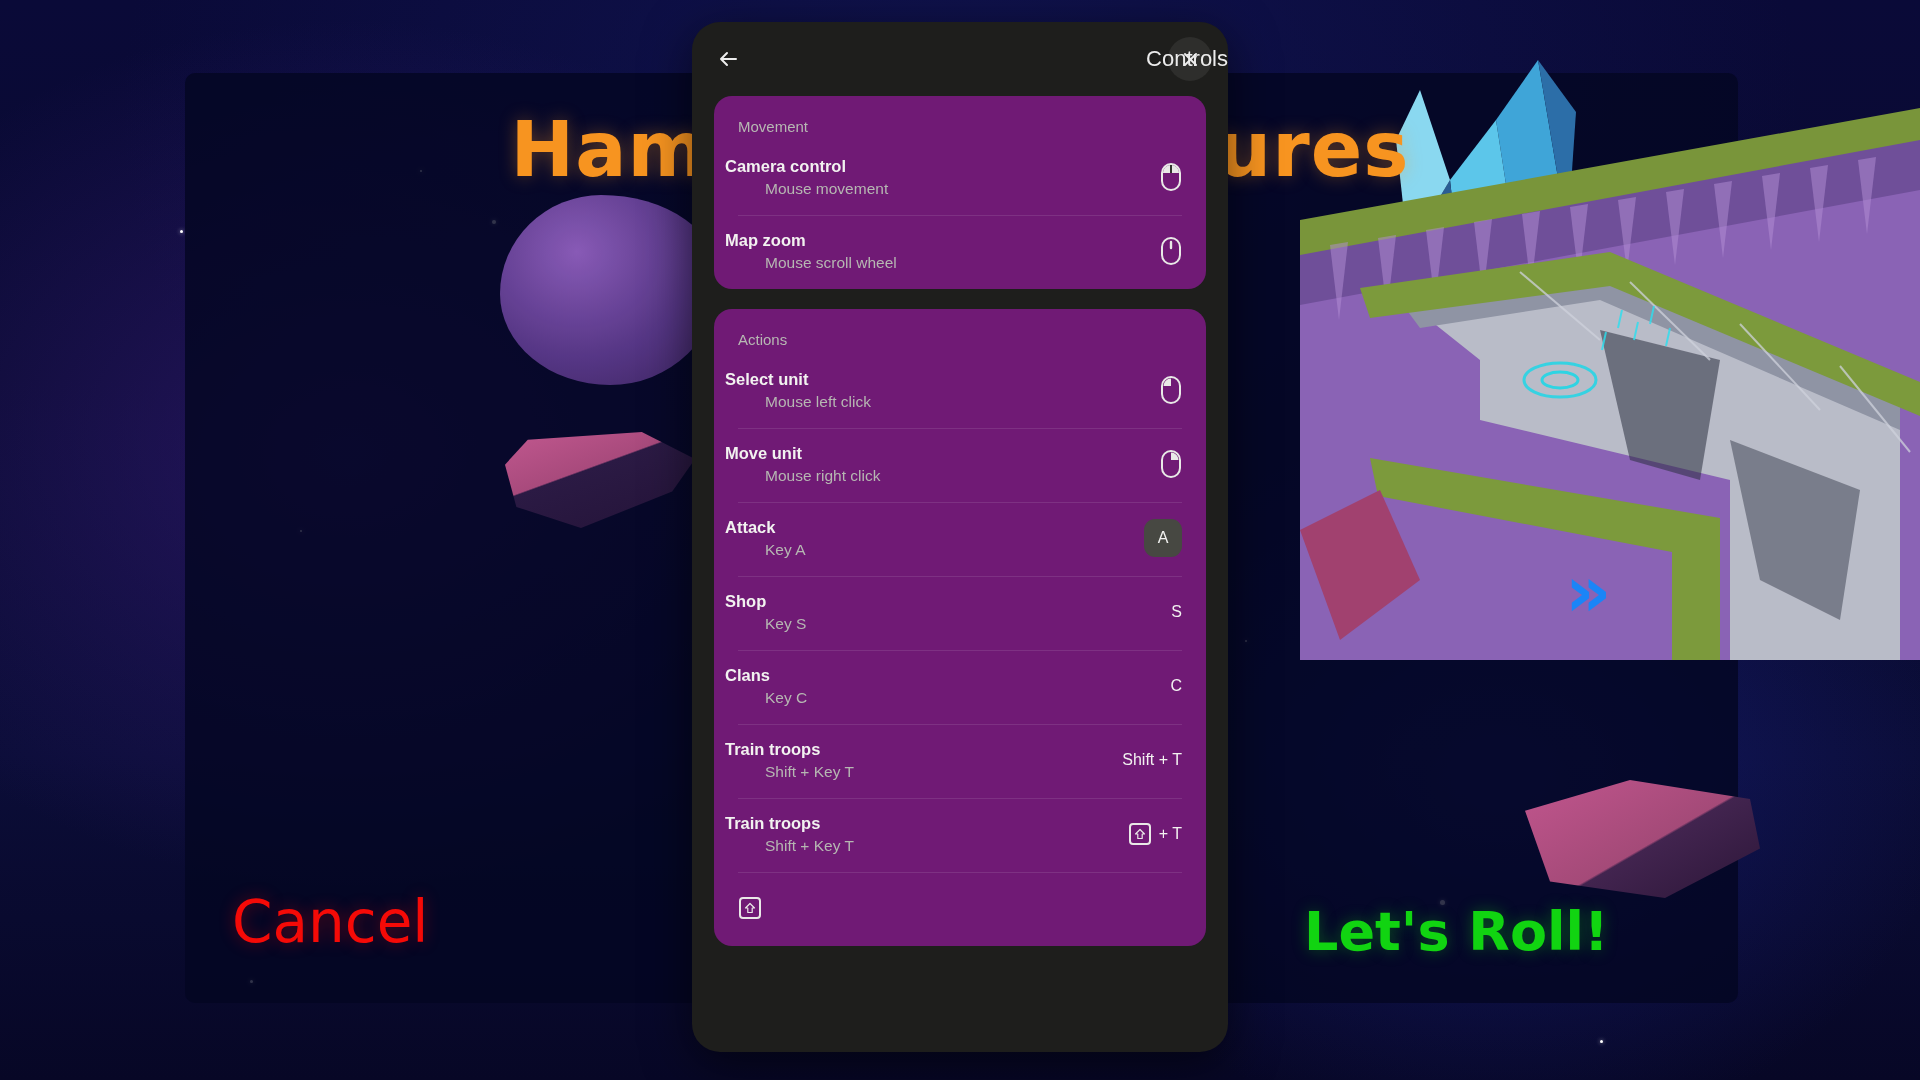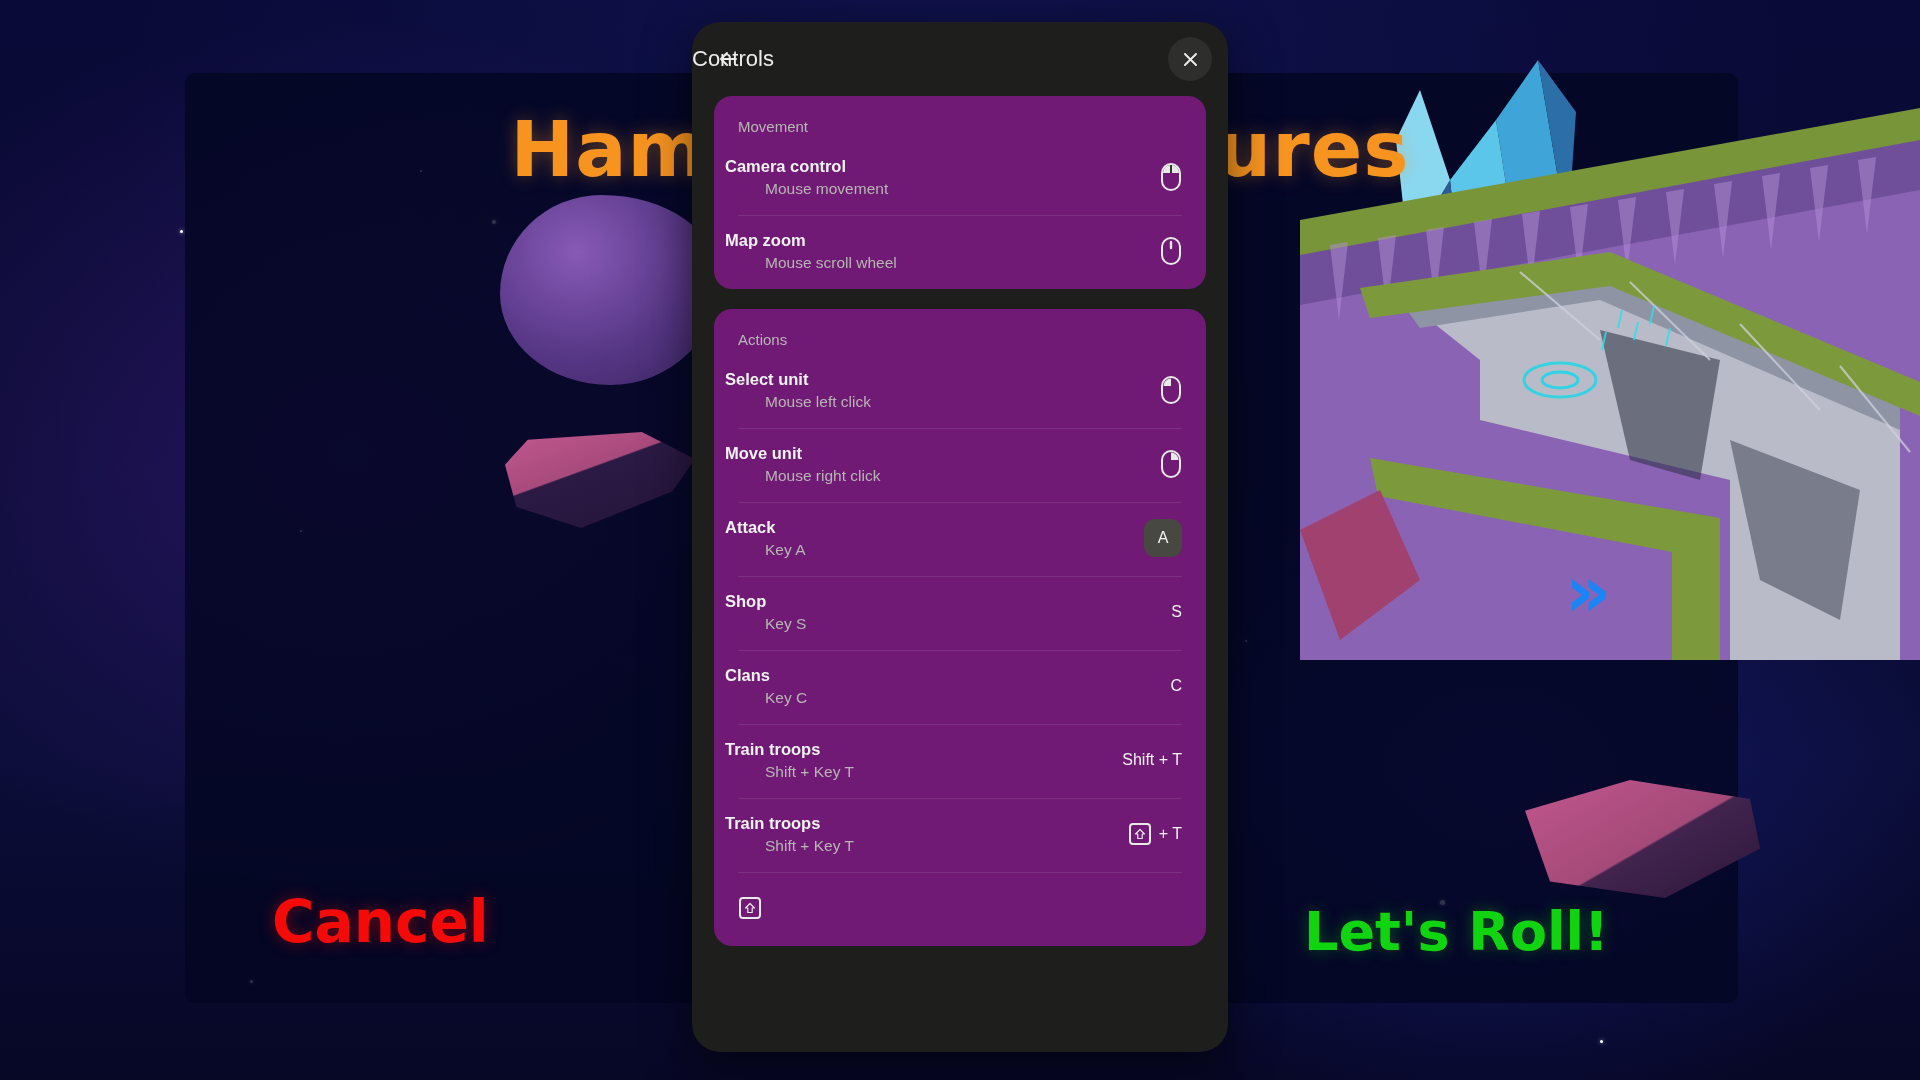--- a/index.html
+++ b/index.html
@@ -59,23 +59,22 @@
   #title-text {
     position:absolute; left:0; right:0; top:105px; text-align:center;
     font-family:"DejaVu Sans", sans-serif;
     font-size:76px; font-weight:700; letter-spacing:1px;
     color:#f79420; text-shadow:0 0 18px rgba(247,148,32,.35);
     white-space:nowrap;
   }
   #cancel-text {
     position:absolute; left:232px; top:888px;
     font-family:"DejaVu Sans", sans-serif;
-    font-size:58px; font-weight:700; color:#f50a07;
+    font-size:58px; font-weight:400; color:#f50a07;
     text-shadow:0 0 16px rgba(245,10,7,.4);
-    margin-left:40px;
   }
   #roll-text {
     position:absolute; left:1304px; top:900px;
     font-family:"DejaVu Sans", sans-serif;
     font-size:54px; font-weight:700; color:#11d411;
     text-shadow:0 0 16px rgba(17,212,17,.35);
   }
   #chevrons {
     position:absolute; left:1565px; top:555px;
     font-size:72px; font-weight:700; color:#1a85f7; line-height:1;
@@ -97,21 +96,21 @@
     display:flex; align-items:center;
   }
   #back-button, #close-button {
     width:44px; height:44px; border-radius:50%;
     display:flex; align-items:center; justify-content:center;
     cursor:pointer; border:none; background:transparent;
   }
   #back-button { margin-left:14px; }
   #close-button { margin-left:auto; margin-right:16px; background:#2e2e2c; }
   #dialog-title {
-    position:absolute; left:0; right:0; text-align:left;
+    position:absolute; left:0; right:0; text-align:right;
     font-size:22px; color:#ececec; font-weight:400;
     pointer-events:none;
   }
 
   #dialog-body {
     flex:1 1 auto; padding:0 22px 22px 22px;
     display:flex; flex-direction:column; gap:20px;
     overflow:hidden;
   }
   .section-card {

